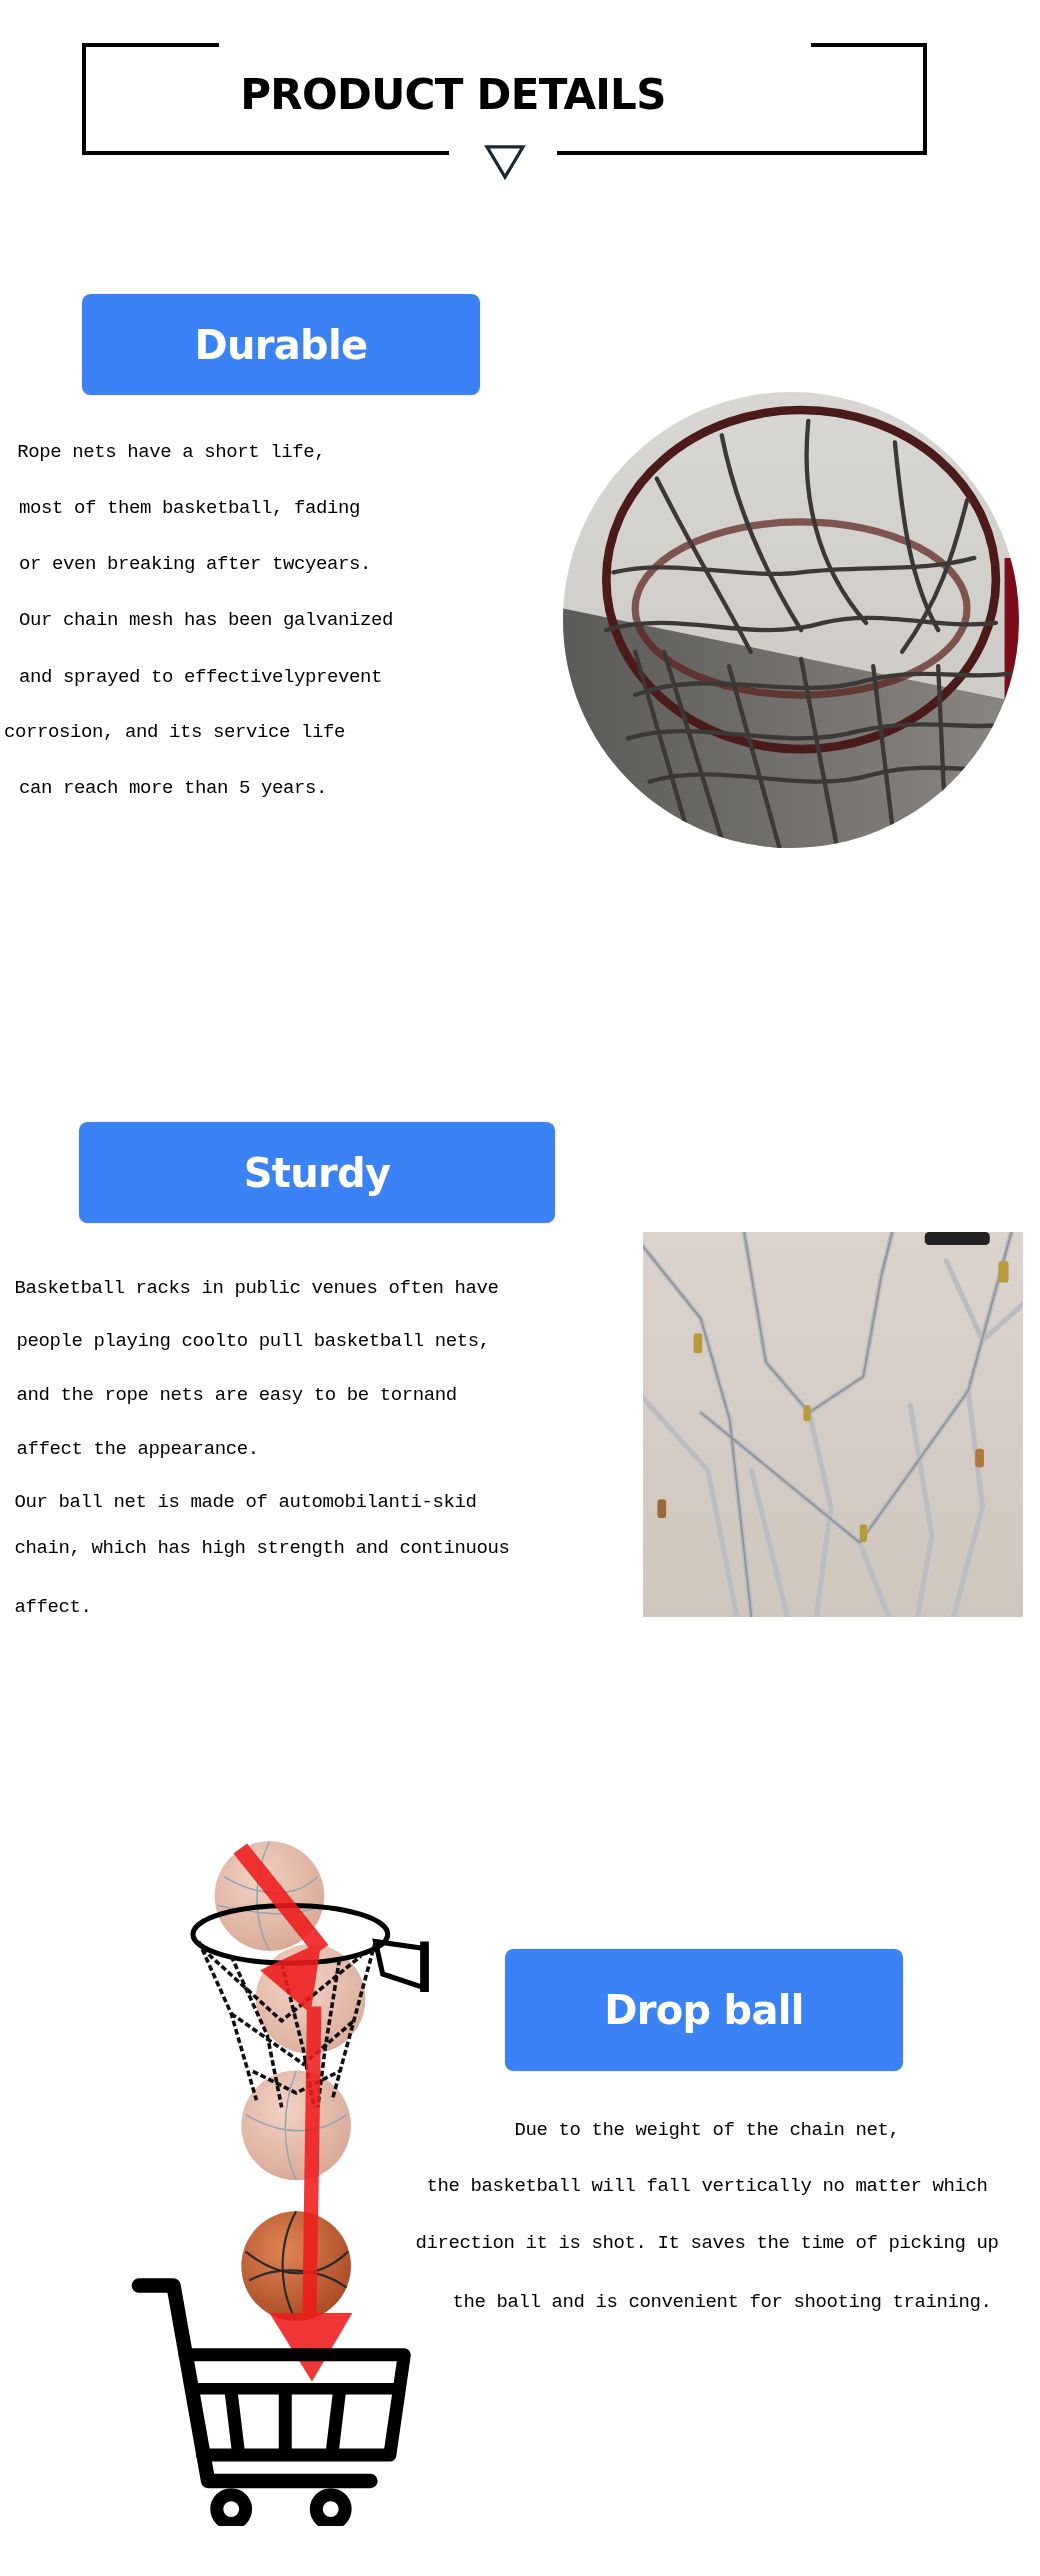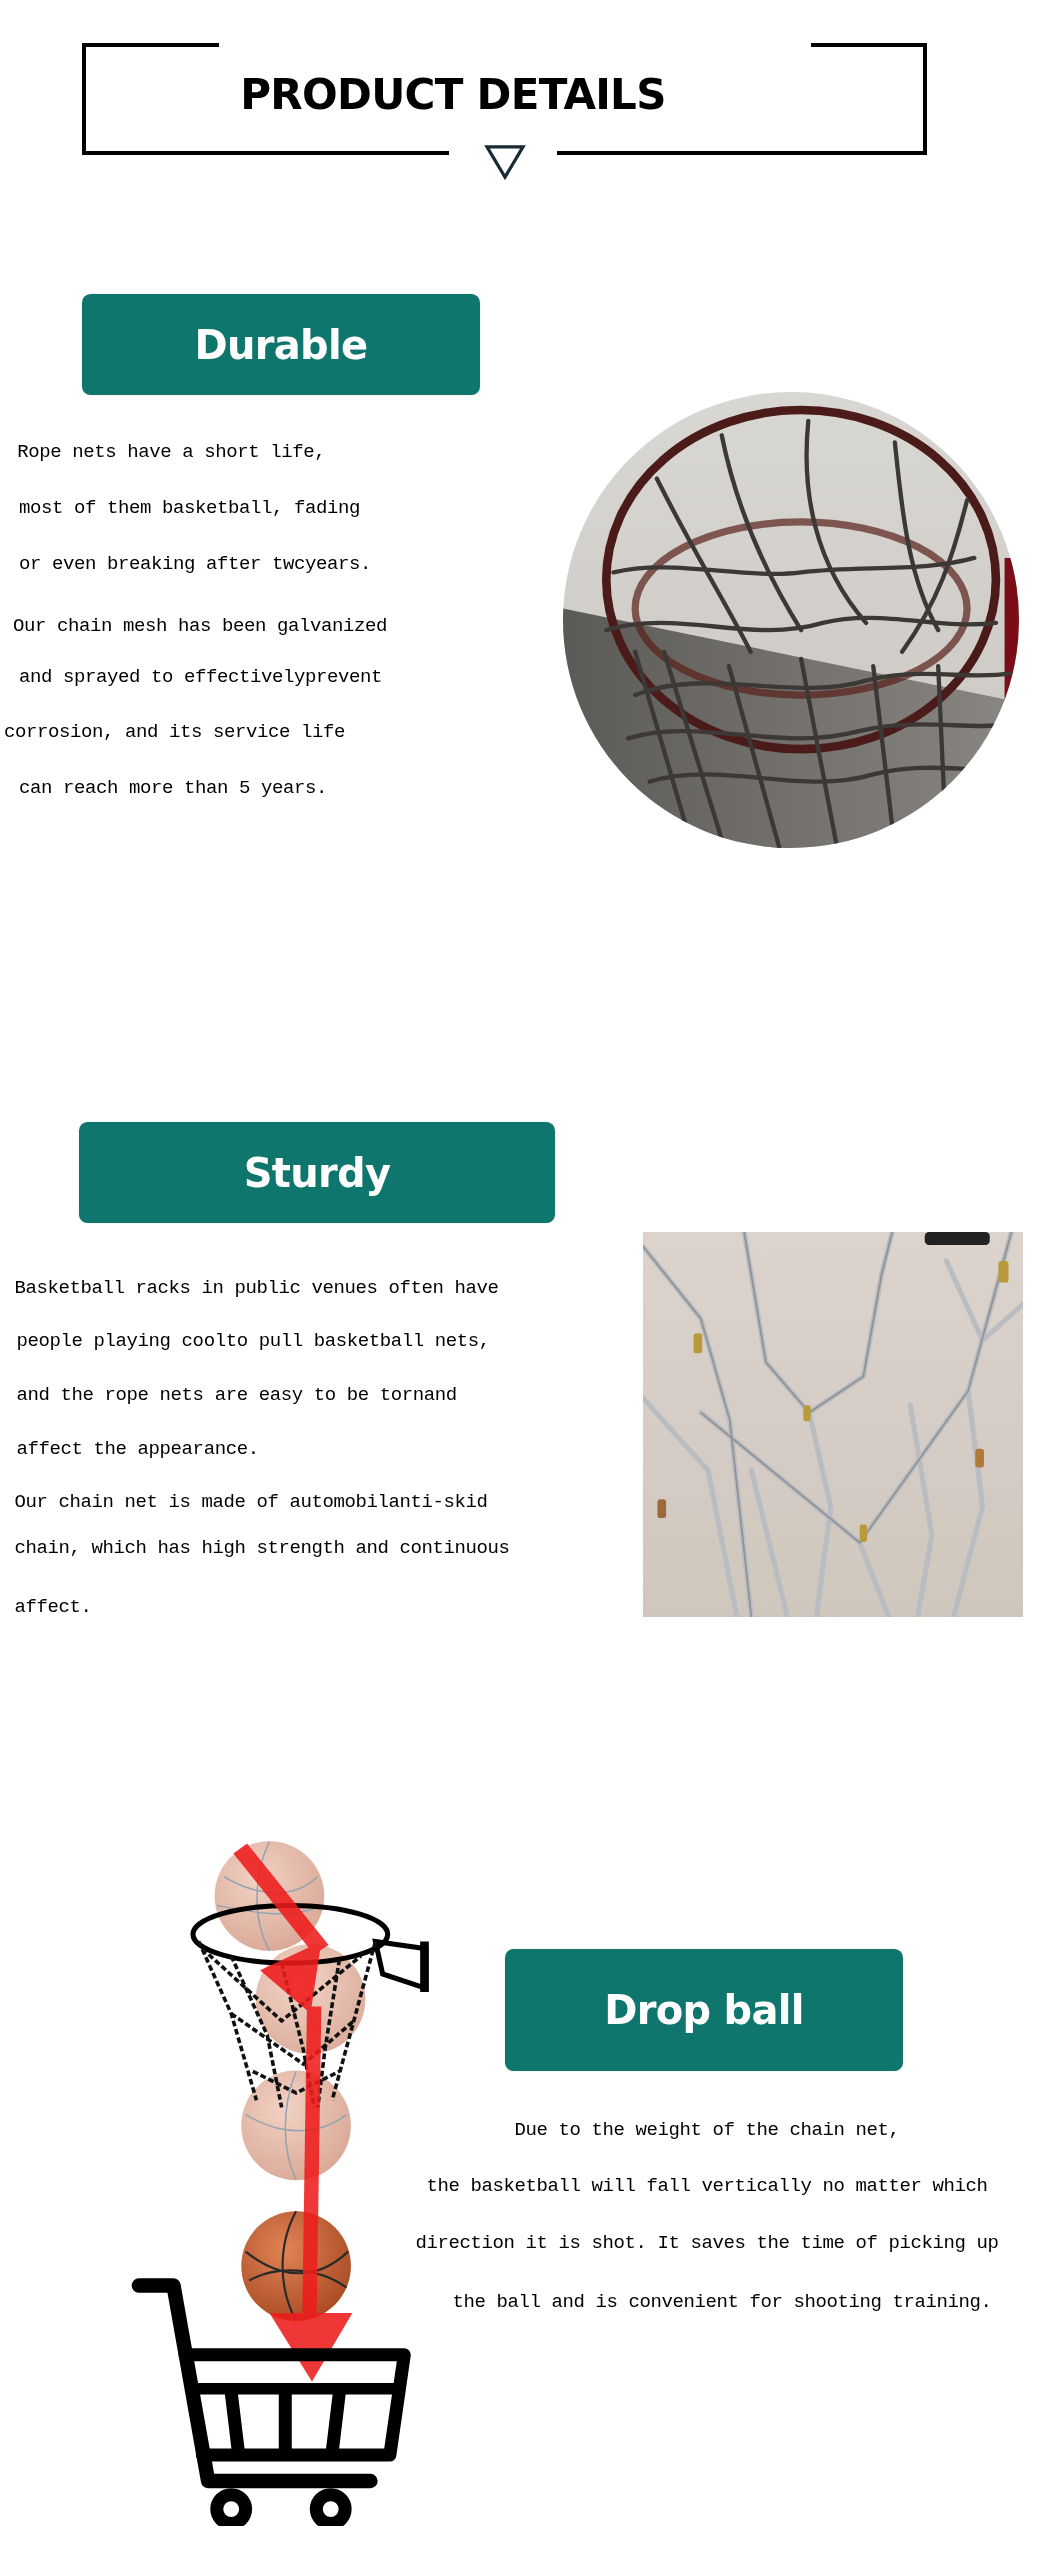--- a/index.html
+++ b/index.html
@@ -7,21 +7,21 @@
          font-family: "Liberation Sans", "DejaVu Sans", sans-serif; color: #333333; }
 
   
   .frame-line { position: absolute; background: #000; }
   .title { position: absolute; left: 0; width: 906px; top: 69px; text-align: center;
            font-family: "DejaVu Sans", sans-serif; font-weight: bold; font-size: 42px;
            letter-spacing: -0.7px; color: #000; line-height: 51px; }
   .tri { position: absolute; left: 484px; top: 144px; width: 42px; height: 36px; }
 
   
-  .pill { position: absolute; background: #0f766e; border-radius: 8.7px; color: #fff;
+  .pill { position: absolute; background: #3b82f6; border-radius: 8.7px; color: #fff;
           display: flex; align-items: center; justify-content: center;
           font-family: "DejaVu Sans", sans-serif; font-weight: bold; font-size: 40px; letter-spacing: -0.7px;
           box-shadow: 0 0 1.4px rgba(0,0,0,0.25); }
 
   
   .para-line { position: absolute; white-space: nowrap; font-family: Liberation Mono, monospace;
                font-size: 19px; color: #000000; letter-spacing: -0.4px; line-height: 33px; }
 
   .center-line { text-align: center; }
 
@@ -50,21 +50,21 @@
     <polygon points="4,4 54,4 29,46" fill="none" stroke="#1a2a33" stroke-width="4.5" stroke-linejoin="miter"></polygon>
   </svg>
 </div>
 
 <div>
   <div class="pill" style="left:82px; top:294px; width:398px; height:101px;">Durable</div>
 
   <div class="para-line" style="left:17.3px; top:436px;">Rope nets have a short life,</div>
   <div class="para-line" style="left:19px; top:492px;">most of them basketball, fading</div>
   <div class="para-line" style="left:19px; top:548px;">or even breaking after twcyears.</div>
-  <div class="para-line" style="left:13px; top:604px;margin-top:6px;">Our chain mesh has been galvanized</div>
+  <div class="para-line" style="left:19px; top:604px;">Our chain mesh has been galvanized</div>
   <div class="para-line" style="left:19px; top:661px;">and sprayed to effectivelyprevent</div>
   <div class="para-line" style="left:4px; top:716px;">corrosion, and its service life</div>
   <div class="para-line" style="left:19px; top:772px;">can reach more than 5 years.</div>
 
   <div class="circle-photo">
     <svg width="456" height="456" viewBox="0 0 632 632">
       <defs>
         <linearGradient id="sky" x1="0" y1="0" x2="0" y2="1">
           <stop offset="0" stop-color="#d9d7d3"></stop>
           <stop offset="1" stop-color="#c9c6c1"></stop>
@@ -105,21 +105,21 @@
   </div>
 </div>
 
 <div>
   <div class="pill" style="left:79px; top:1122px; width:476px; height:101px;">Sturdy</div>
 
   <div class="para-line" style="left:14.4px; top:1272px;">Basketball racks in public venues often have</div>
   <div class="para-line" style="left:16.6px; top:1325px;">people playing coolto pull basketball nets,</div>
   <div class="para-line" style="left:16.6px; top:1379px;">and the rope nets are easy to be tornand</div>
   <div class="para-line" style="left:16.6px; top:1433px;">affect the appearance.</div>
-  <div class="para-line" style="left:14.4px; top:1486px;">Our chain net is made of automobilanti-skid</div>
+  <div class="para-line" style="left:14.4px; top:1486px;">Our ball net is made of automobilanti-skid</div>
   <div class="para-line" style="left:14.4px; top:1532px;">chain, which has high strength and continuous</div>
   <div class="para-line" style="left:14.4px; top:1591px;">affect.</div>
 
   <div class="chain-photo">
     <svg width="380" height="385" viewBox="0 0 526 533">
       <rect x="390" y="0" width="90" height="18" fill="#222" rx="6"></rect>
       <g fill="none" stroke="#b9bcc0" stroke-width="7" stroke-linecap="round">
         <path d="M0,20 L80,120 L120,260 L150,533"></path>
         <path d="M140,0 L170,180 L230,250 L305,200 L330,60 L345,0"></path>
         <path d="M230,250 L260,380 L240,533"></path>

